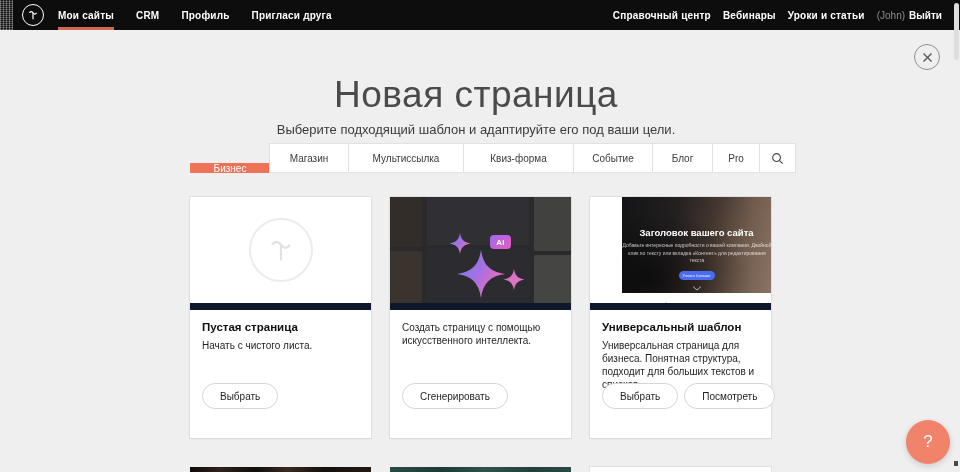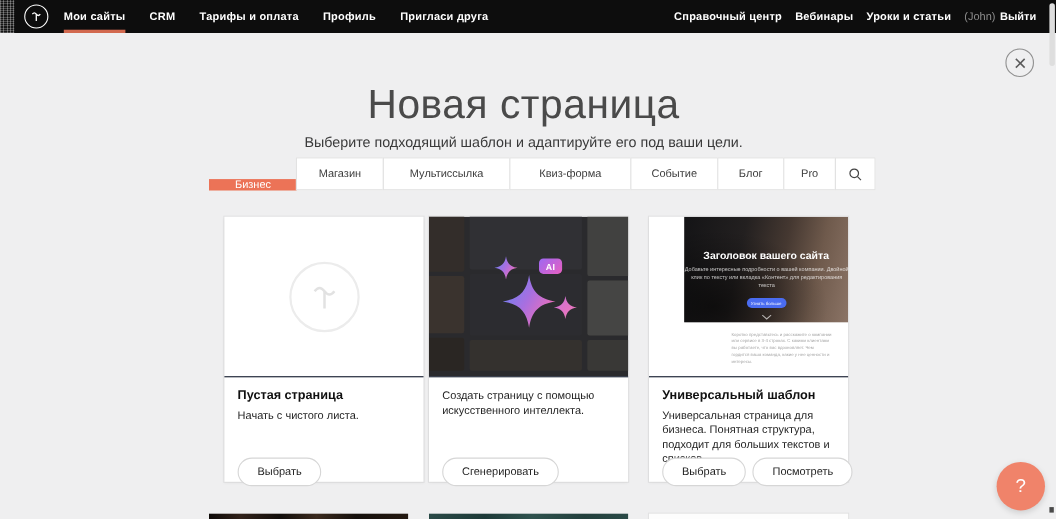--- a/index.html
+++ b/index.html
@@ -34,21 +34,21 @@
   .page-subtitle{position:absolute;top:109px;left:0;width:952px;text-align:center;font-size:13px;color:#3a3a3a;}
   
   .tabs{position:absolute;top:143px;left:190px;width:581px;height:30px;display:flex;z-index:4;}
   .tab{flex:none;display:flex;align-items:center;justify-content:center;background:#fff;
        border:1px solid #e2e2e2;margin-left:-1px;font-size:10px;color:#3c3c3c;cursor:pointer;box-sizing:border-box;}
   .tab:first-child{margin-left:0;margin-top:20px;}
   .tab.active{background:#ec7357;border-color:#ec7357;color:#fff;font-weight:400;}
   
   .card{position:absolute;top:197px;width:181px;height:241px;background:#fff;
         box-shadow:0 0 0 1px rgba(0,0,0,.05),0 1px 3px rgba(0,0,0,.05);}
-  .card-img{position:relative;height:146px;overflow:hidden;border-bottom:1px solid #0f172a;box-sizing:border-box;padding-left:32px;}
+  .card-img{position:relative;height:113px;overflow:hidden;border-bottom:7px solid #0f172a;box-sizing:border-box;padding-left:32px;}
   .card-body{position:relative;height:109px;padding:11px 12px;box-sizing:border-box;}
   .card-title{font-size:11.5px;font-weight:700;color:#101010;margin:0 0 6px 0;}
   .card-desc{font-size:10px;line-height:1.3;color:#1f1f1f;margin:0;}
   .btn-row{position:absolute;left:12px;bottom:10px;display:flex;gap:6px;}
   .pill{height:26px;padding:0 17px;border:1px solid #d6d6d6;border-radius:14px;background:#fff;
         display:flex;align-items:center;justify-content:center;font-size:10px;color:#1e1e1e;cursor:pointer;
         font-family:"Liberation Sans",sans-serif;white-space:nowrap;}
   
   .blank-logo{position:absolute;top:50%;left:50%;transform:translate(-50%,-50%);width:60px;height:60px;
               border:2px solid #ececec;border-radius:50%;display:flex;align-items:center;justify-content:center;color:#e2e2e2;}
@@ -96,23 +96,20 @@
       </svg>
     </div>
     <nav class="nav-left">
       <div class="nav-item active">
           <span>Мои сайты</span>
         </div>
       <div class="nav-item">
           <span>CRM</span>
         </div>
       <div class="nav-item">
-          <span>Тарифы и оплата</span>
-        </div>
-      <div class="nav-item">
           <span>Профиль</span>
         </div>
       <div class="nav-item">
           <span>Пригласи друга</span>
         </div>
     </nav>
     <nav class="nav-right">
       <div class="nav-item">
           <span>Справочный центр</span>
         </div>
@@ -167,21 +164,21 @@
         <span>Pro</span>
       </div>
     <div class="tab" style="width:37px">
       <svg width="13" height="13" viewBox="0 0 14 14">
         <circle cx="6" cy="6" r="4.2" fill="none" stroke="#444" stroke-width="1.2"></circle>
         <line x1="9.2" y1="9.2" x2="12.6" y2="12.6" stroke="#444" stroke-width="1.2"></line>
       </svg>
     </div>
   </div>
 
-  <div class="card" style="left:204px">
+  <div class="card" style="left:190px">
     <div class="card-img">
       <div class="blank-logo">
         <svg width="30" height="30" viewBox="0 0 40 40">
           <path d="M8 13 q6 -8 12 0 q6 8 12 0" fill="none" stroke="currentColor" stroke-width="3"></path>
           <line x1="20" y1="13" x2="20" y2="34" stroke="currentColor" stroke-width="3"></line>
         </svg>
       </div>
     </div>
     <div class="card-body">
       <h3 class="card-title">Пустая страница</h3>

